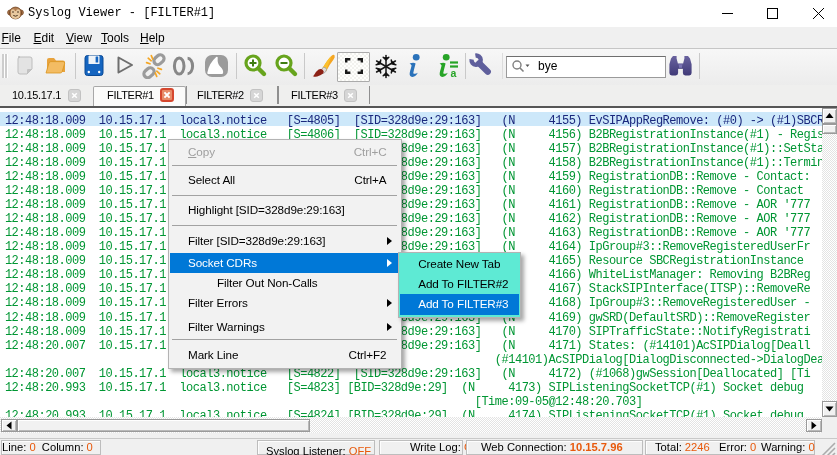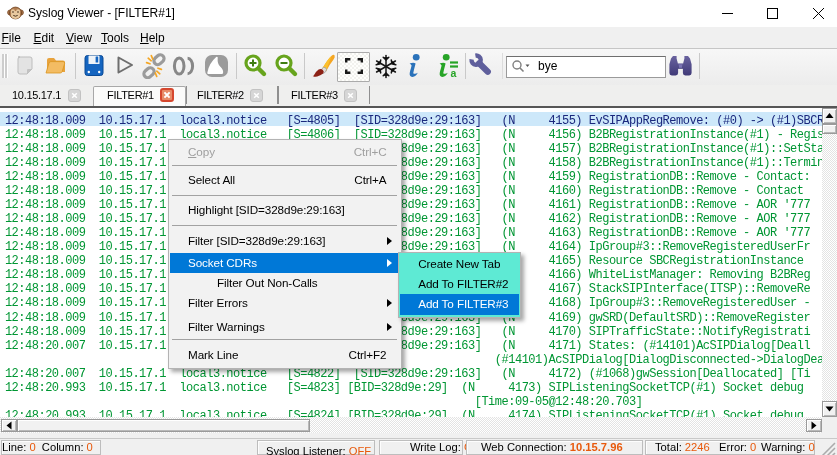--- a/index.html
+++ b/index.html
@@ -17,21 +17,21 @@
   <circle cx="3.2" cy="7.5" r="2.6" fill="#a8734a" stroke="#7a4a26" stroke-width="0.8"></circle>
   <circle cx="13.8" cy="7.5" r="2.6" fill="#a8734a" stroke="#7a4a26" stroke-width="0.8"></circle>
   <ellipse cx="8.5" cy="8" rx="6.1" ry="5.9" fill="#b07c4f" stroke="#70421f" stroke-width="0.8"></ellipse>
   <ellipse cx="8.5" cy="10" rx="4.6" ry="3.9" fill="#e8c9a0"></ellipse>
   <ellipse cx="5.9" cy="6.7" rx="2.1" ry="2.4" fill="#e8c9a0"></ellipse>
   <ellipse cx="11.1" cy="6.7" rx="2.1" ry="2.4" fill="#e8c9a0"></ellipse>
   <circle cx="6" cy="7" r="0.8" fill="#3a2410"></circle>
   <circle cx="11" cy="7" r="0.8" fill="#3a2410"></circle>
   <path d="M6.3 10.4 Q8.5 12 10.7 10.4" stroke="#3a2410" stroke-width="0.9" fill="none"></path>
  </svg>
- <div class="abs" style="left:28px;top:6px;font-size:12px;color:#000;">Syslog Viewer - [FILTER#1]</div>
+ <div class="abs" style="left:28px;top:6px;font-size:12px;color:#000;font-family:Liberation Mono, monospace;">Syslog Viewer - [FILTER#1]</div>
  <svg class="abs" style="left:712px;top:0" width="125" height="27" viewBox="0 0 125 27">
   <path d="M10 13.5 H21" stroke="#000" stroke-width="1"></path>
   <rect x="55.5" y="8.5" width="10" height="10" fill="none" stroke="#000" stroke-width="1"></rect>
   <path d="M101 8 l11 11 M112 8 l-11 11" stroke="#000" stroke-width="1"></path>
  </svg>
 </div>
 
 <div class="abs" style="left:0;top:27px;width:837px;height:21px;background:#f0f0f0;border-bottom:1px solid #c6c6c6;font-size:12px;color:#000;">
  <span class="abs" style="left:1.5px;top:4px"><u>F</u>ile</span>
  <span class="abs" style="left:33.5px;top:4px"><u>E</u>dit</span>

